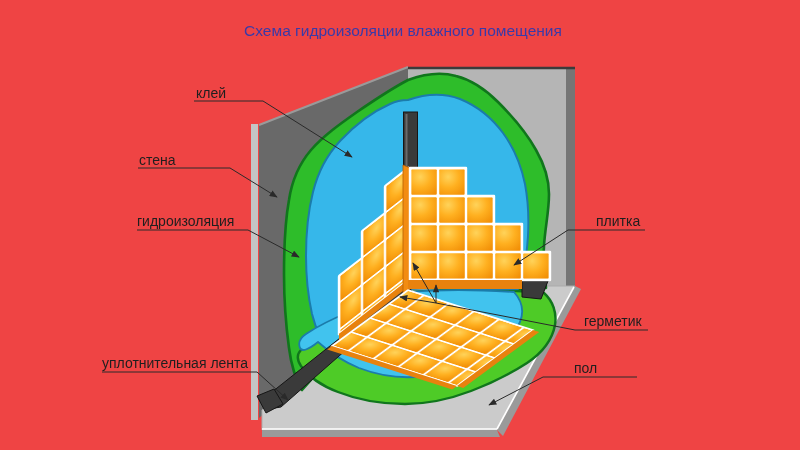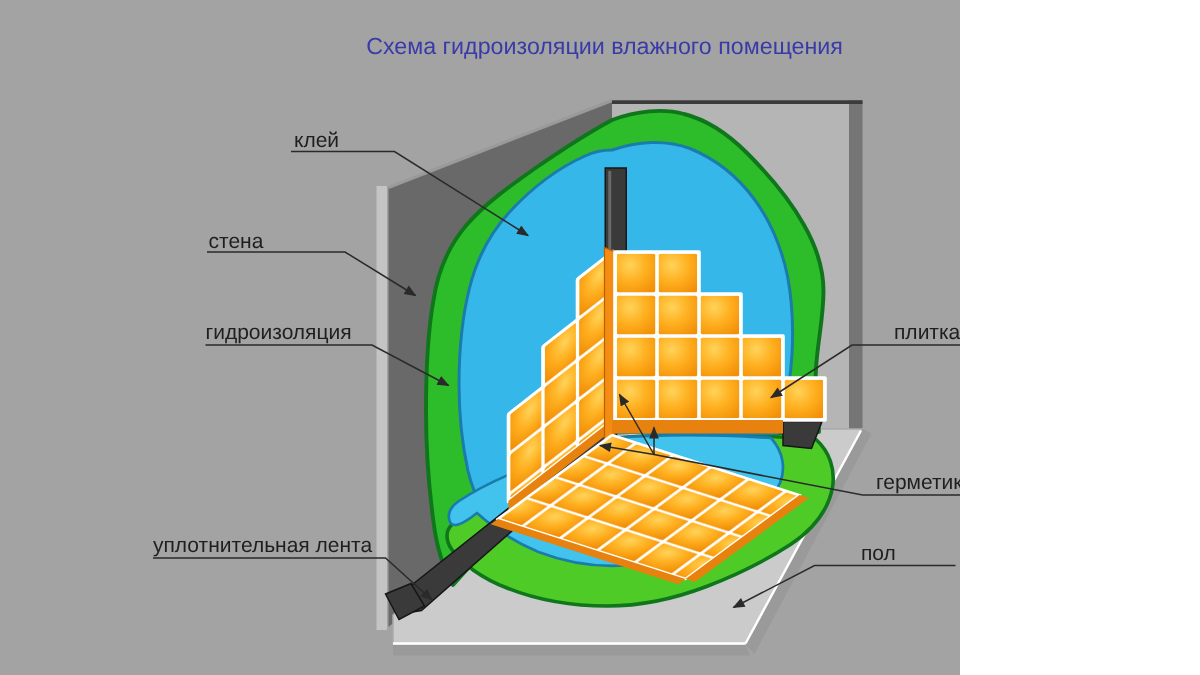--- a/index.html
+++ b/index.html
@@ -1,16 +1,16 @@
 <!DOCTYPE html>
 <html style="--c-title_text: #3a3aa8; --c-label_text: #1f1f1f; --c-leader_line: #2a2a2a; --c-wall_left: #696969; --c-wall_edge_light: #c4c4c4; --c-wall_right: #b5b5b5; --c-wall_right_edge: #757575; --c-floor_slab: #cbcbcb; --c-floor_slab_side: #9a9a9a; --c-waterproofing_green: #2ebd2a; --c-waterproofing_green_light: #4ecb27; --c-waterproofing_green_dark: #10761c; --c-glue_blue: #36b7ea; --c-glue_blue_light: #41c3ee; --c-glue_blue_dark: #1b7cab; --c-tile_orange: #ffb120; --c-tile_orange_edge: #e8820e; --c-grout_white: #ffffff; --c-tape_black: #3a3a3a;"><head>
 <meta charset="utf-8">
 <style>
   html,body{margin:0;padding:0;background:#ffffff;}
-  .stage{position:relative;width:640px;height:450px;overflow:hidden;background:#a3a3a3;
+  .stage{position:relative;width:800px;height:450px;overflow:hidden;background:#ef4444;
          font-family:"Liberation Sans",sans-serif;}
   svg{display:block}
   
   .t-title{fill:var(--c-title_text);font-size:15.5px;font-family:"Liberation Sans",sans-serif;}
   .t-label{fill:var(--c-label_text);font-size:14px;font-family:"Liberation Sans",sans-serif;}
   
   .leader{stroke:var(--c-leader_line);stroke-width:1;fill:none;}
   .ah{fill:var(--c-leader_line);}
   
   .wall-left{fill:var(--c-wall_left);}

